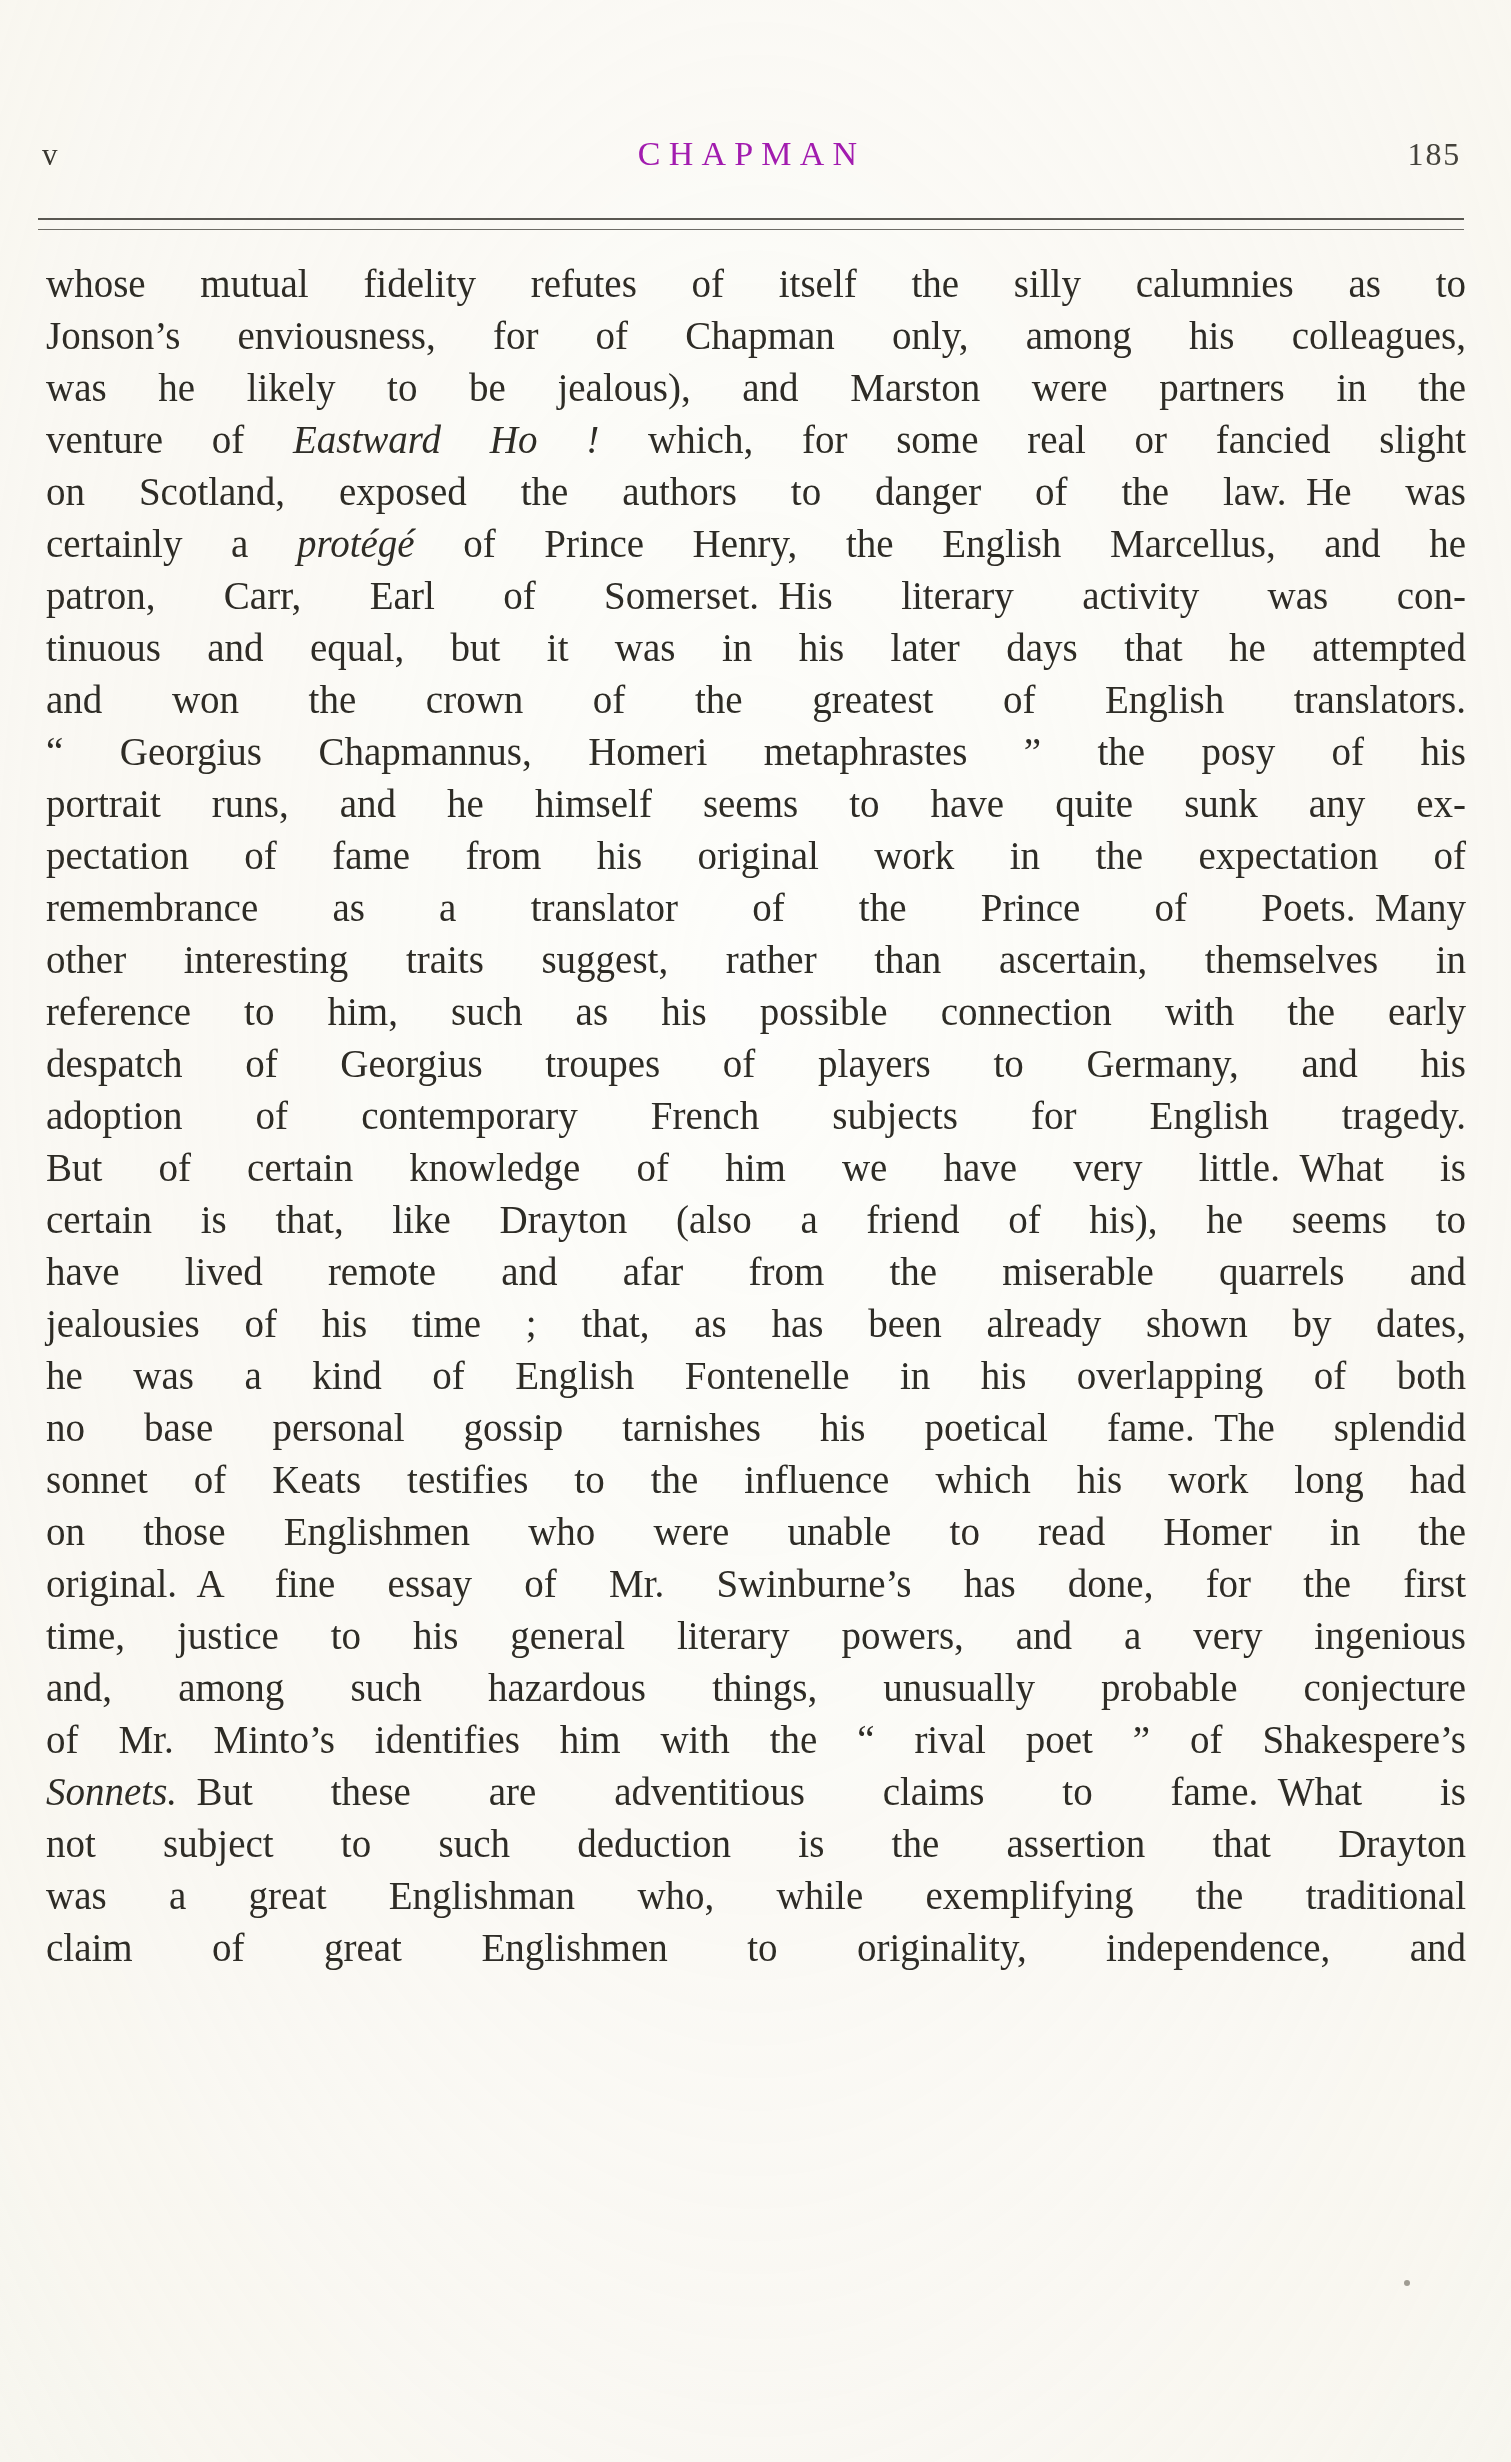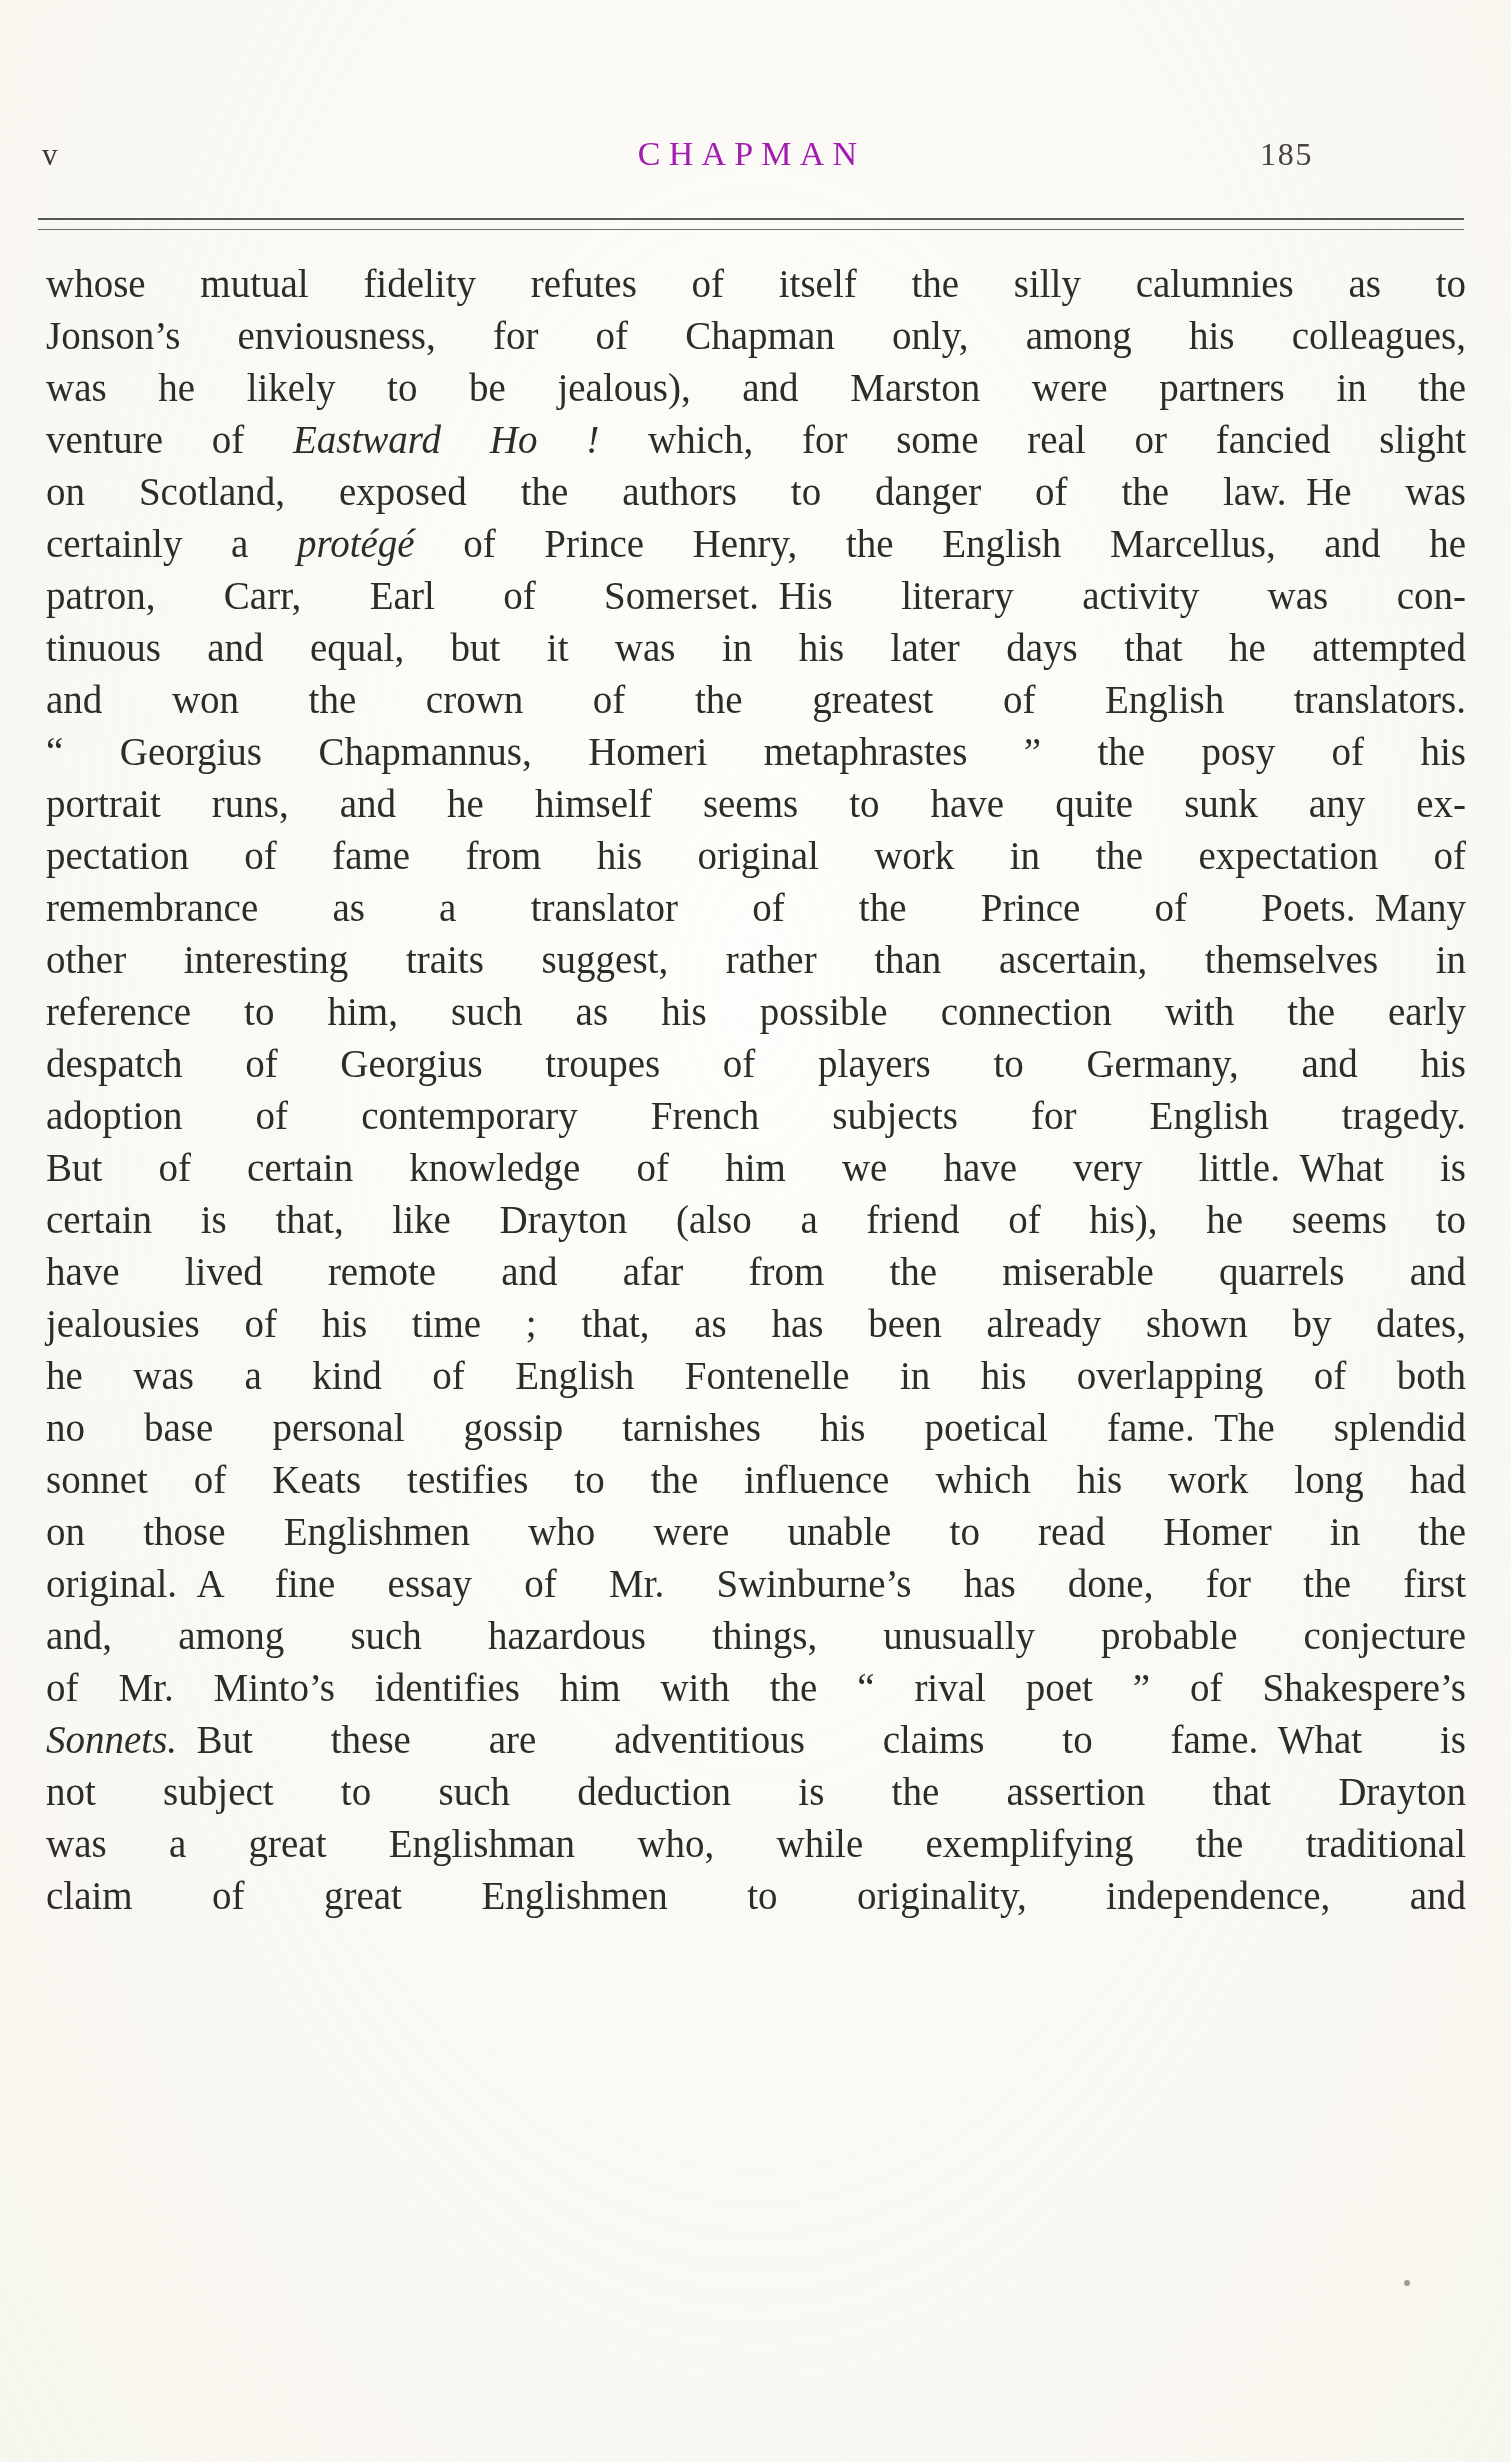--- a/index.html
+++ b/index.html
@@ -37,21 +37,21 @@
   }
   .running-title {
     flex: 1;
     text-align: center;
     letter-spacing: 8.2px;
     font-size: 34px;
     color: #a21caf;
   }
   .page-number {
     width: 201px;
-    text-align: left;
+    text-align: right;
     font-size: 32px;
     color: #45433c;
     letter-spacing: 1.8px;
   }
   .double-rule {
     position: absolute;
     top: 218px;
     left: 38px;
     right: 48px;
     height: 9.2px;
@@ -118,20 +118,21 @@
       <div class="line"><span>adoption of contemporary French subjects for English tragedy.</span></div>
       <div class="line"><span>But of certain knowledge of him we have very little. What is</span></div>
       <div class="line"><span>certain is that, like Drayton (also a friend of his), he seems to</span></div>
       <div class="line"><span>have lived remote and afar from the miserable quarrels and</span></div>
       <div class="line"><span>jealousies of his time ; that, as has been already shown by dates,</span></div>
       <div class="line"><span>he was a kind of English Fontenelle in his overlapping of both</span></div>
       <div class="line"><span>no base personal gossip tarnishes his poetical fame. The splendid</span></div>
       <div class="line"><span>sonnet of Keats testifies to the influence which his work long had</span></div>
       <div class="line"><span>on those Englishmen who were unable to read Homer in the</span></div>
       <div class="line"><span>original. A fine essay of Mr. Swinburne’s has done, for the first</span></div>
+      <div class="line"><span>time, justice to his general literary powers, and a very ingenious</span></div>
       <div class="line"><span>and, among such hazardous things, unusually probable conjecture</span></div>
       <div class="line"><span>of Mr. Minto’s identifies him with the “ rival poet ” of Shakespere’s</span></div>
       <div class="line"><em>Sonnets.</em><span> But these are adventitious claims to fame. What is</span></div>
       <div class="line"><span>not subject to such deduction is the assertion that Drayton</span></div>
       <div class="line"><span>was a great Englishman who, while exemplifying the traditional</span></div>
       <div class="line"><span>claim of great Englishmen to originality, independence, and</span></div>
     </div>
 
   <div class="speckle"></div>
 

